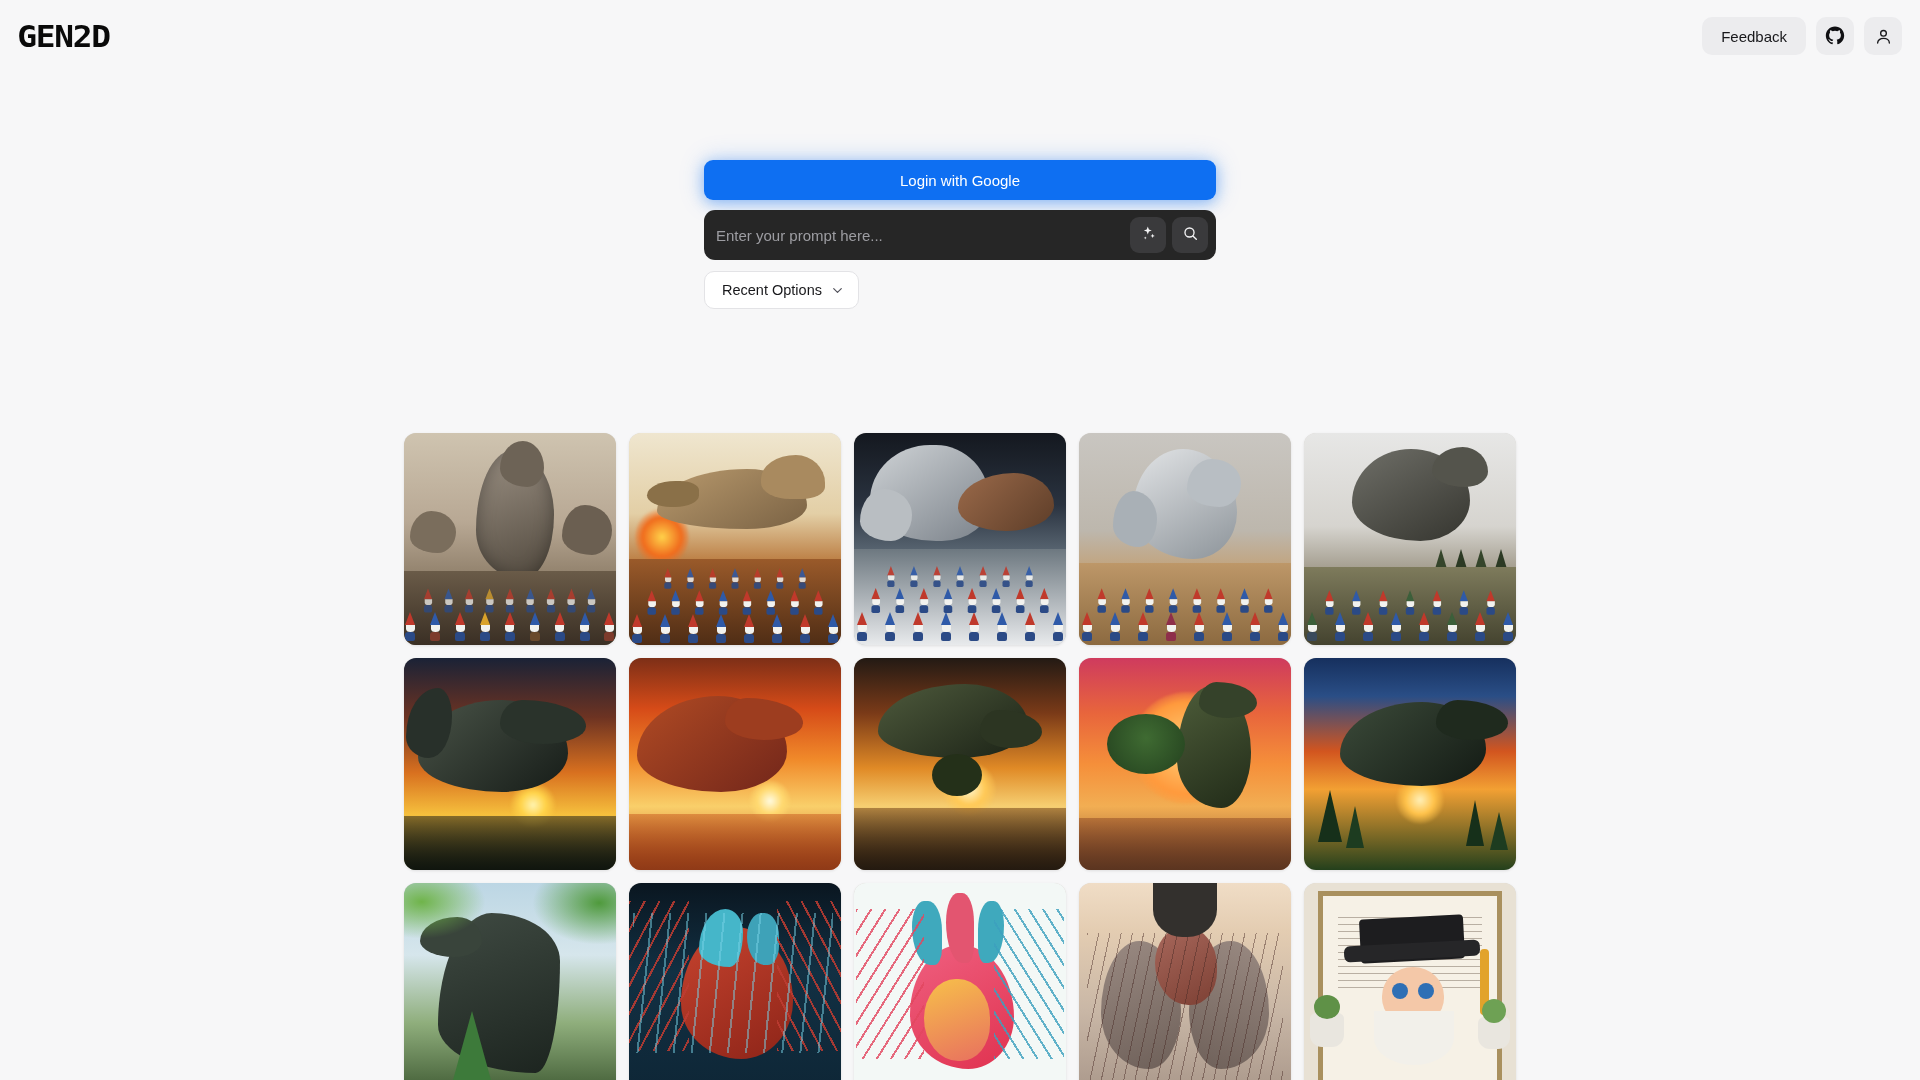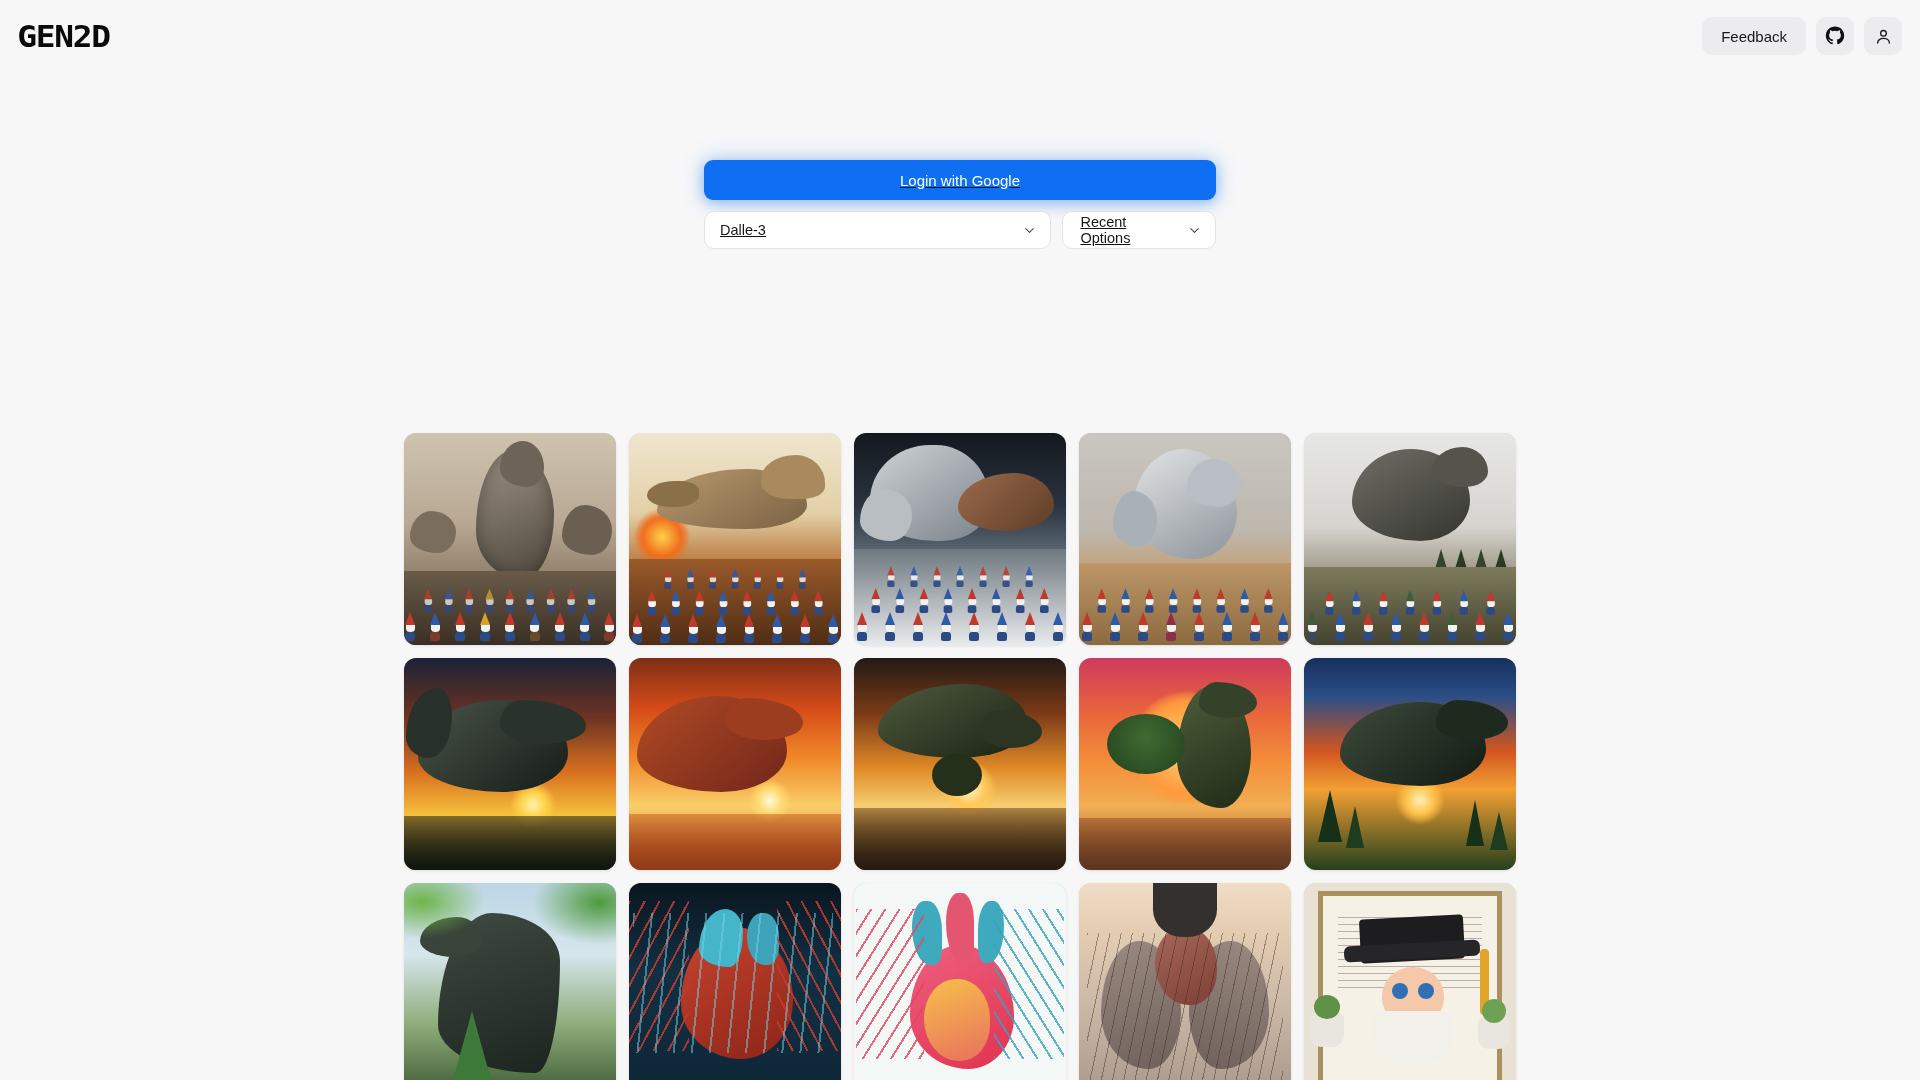--- a/index.html
+++ b/index.html
@@ -81,21 +81,20 @@
   
   .center-panel {
     position: absolute;
     top: 160px;
     left: 50%;
     transform: translateX(-50%);
     width: 512px;
     display: flex;
     flex-direction: column;
     align-items: stretch;
-    text-decoration: underline;
   }
 
   .login-btn {
     width: 512px;
     height: 40px;
     border: none;
     border-radius: 9px;
     background: #0e6ff2;
     color: #ffffff;
     font-family: "Liberation Sans", sans-serif;
@@ -325,30 +324,44 @@
         </svg>
       </span>
     </button>
   </div>
 </header>
 
 <section class="center-panel">
 
   <button class="login-btn">Login with Google</button>
 
-
-  <div class="selectors-row">
-    <div class="model-select">
-      <span>Dalle-3</span>
-      <span class="chev">
-        <svg width="13" height="13" viewBox="0 0 24 24" fill="none" stroke="currentColor" stroke-width="2.2" stroke-linecap="round" stroke-linejoin="round" aria-hidden="true">
-          <path d="M5 8.5l7 7 7-7"></path>
+  <div class="prompt-wrap">
+    <input class="prompt-input" type="text" autofocus="" placeholder="Enter your prompt here..." style="">
+
+    <button class="prompt-icon-btn">
+      <span>
+        <svg width="17" height="17" viewBox="0 0 24 24" fill="#f4f4f5" aria-hidden="true">
+          <path d="M11 2.2l1.55 4.05L16.6 7.8l-4.05 1.55L11 13.4 9.45 9.35 5.4 7.8l4.05-1.55L11 2.2z"></path>
+          <path d="M17.8 12.4l.85 2.2 2.2.85-2.2.85-.85 2.2-.85-2.2-2.2-.85 2.2-.85.85-2.2z"></path>
+          <path d="M7.4 16.1l.6 1.55 1.55.6-1.55.6-.6 1.55-.6-1.55-1.55-.6 1.55-.6.6-1.55z"></path>
         </svg>
       </span>
-    </div>
+    </button>
+
+    <button class="prompt-icon-btn">
+      <span>
+        <svg width="17" height="17" viewBox="0 0 24 24" fill="none" stroke="#f4f4f5" stroke-width="1.9" stroke-linecap="round" aria-hidden="true">
+          <circle cx="10.6" cy="10.6" r="6.4"></circle>
+          <path d="M15.4 15.4L20.2 20.2"></path>
+        </svg>
+      </span>
+    </button>
+  </div>
+
+  <div class="selectors-row">
 
     <div class="model-options-btn">
       <span>Recent Options</span>
       <span class="chev">
         <svg width="13" height="13" viewBox="0 0 24 24" fill="none" stroke="currentColor" stroke-width="2.2" stroke-linecap="round" stroke-linejoin="round" aria-hidden="true">
           <path d="M5 8.5l7 7 7-7"></path>
         </svg>
       </span>
     </div>
   </div>

